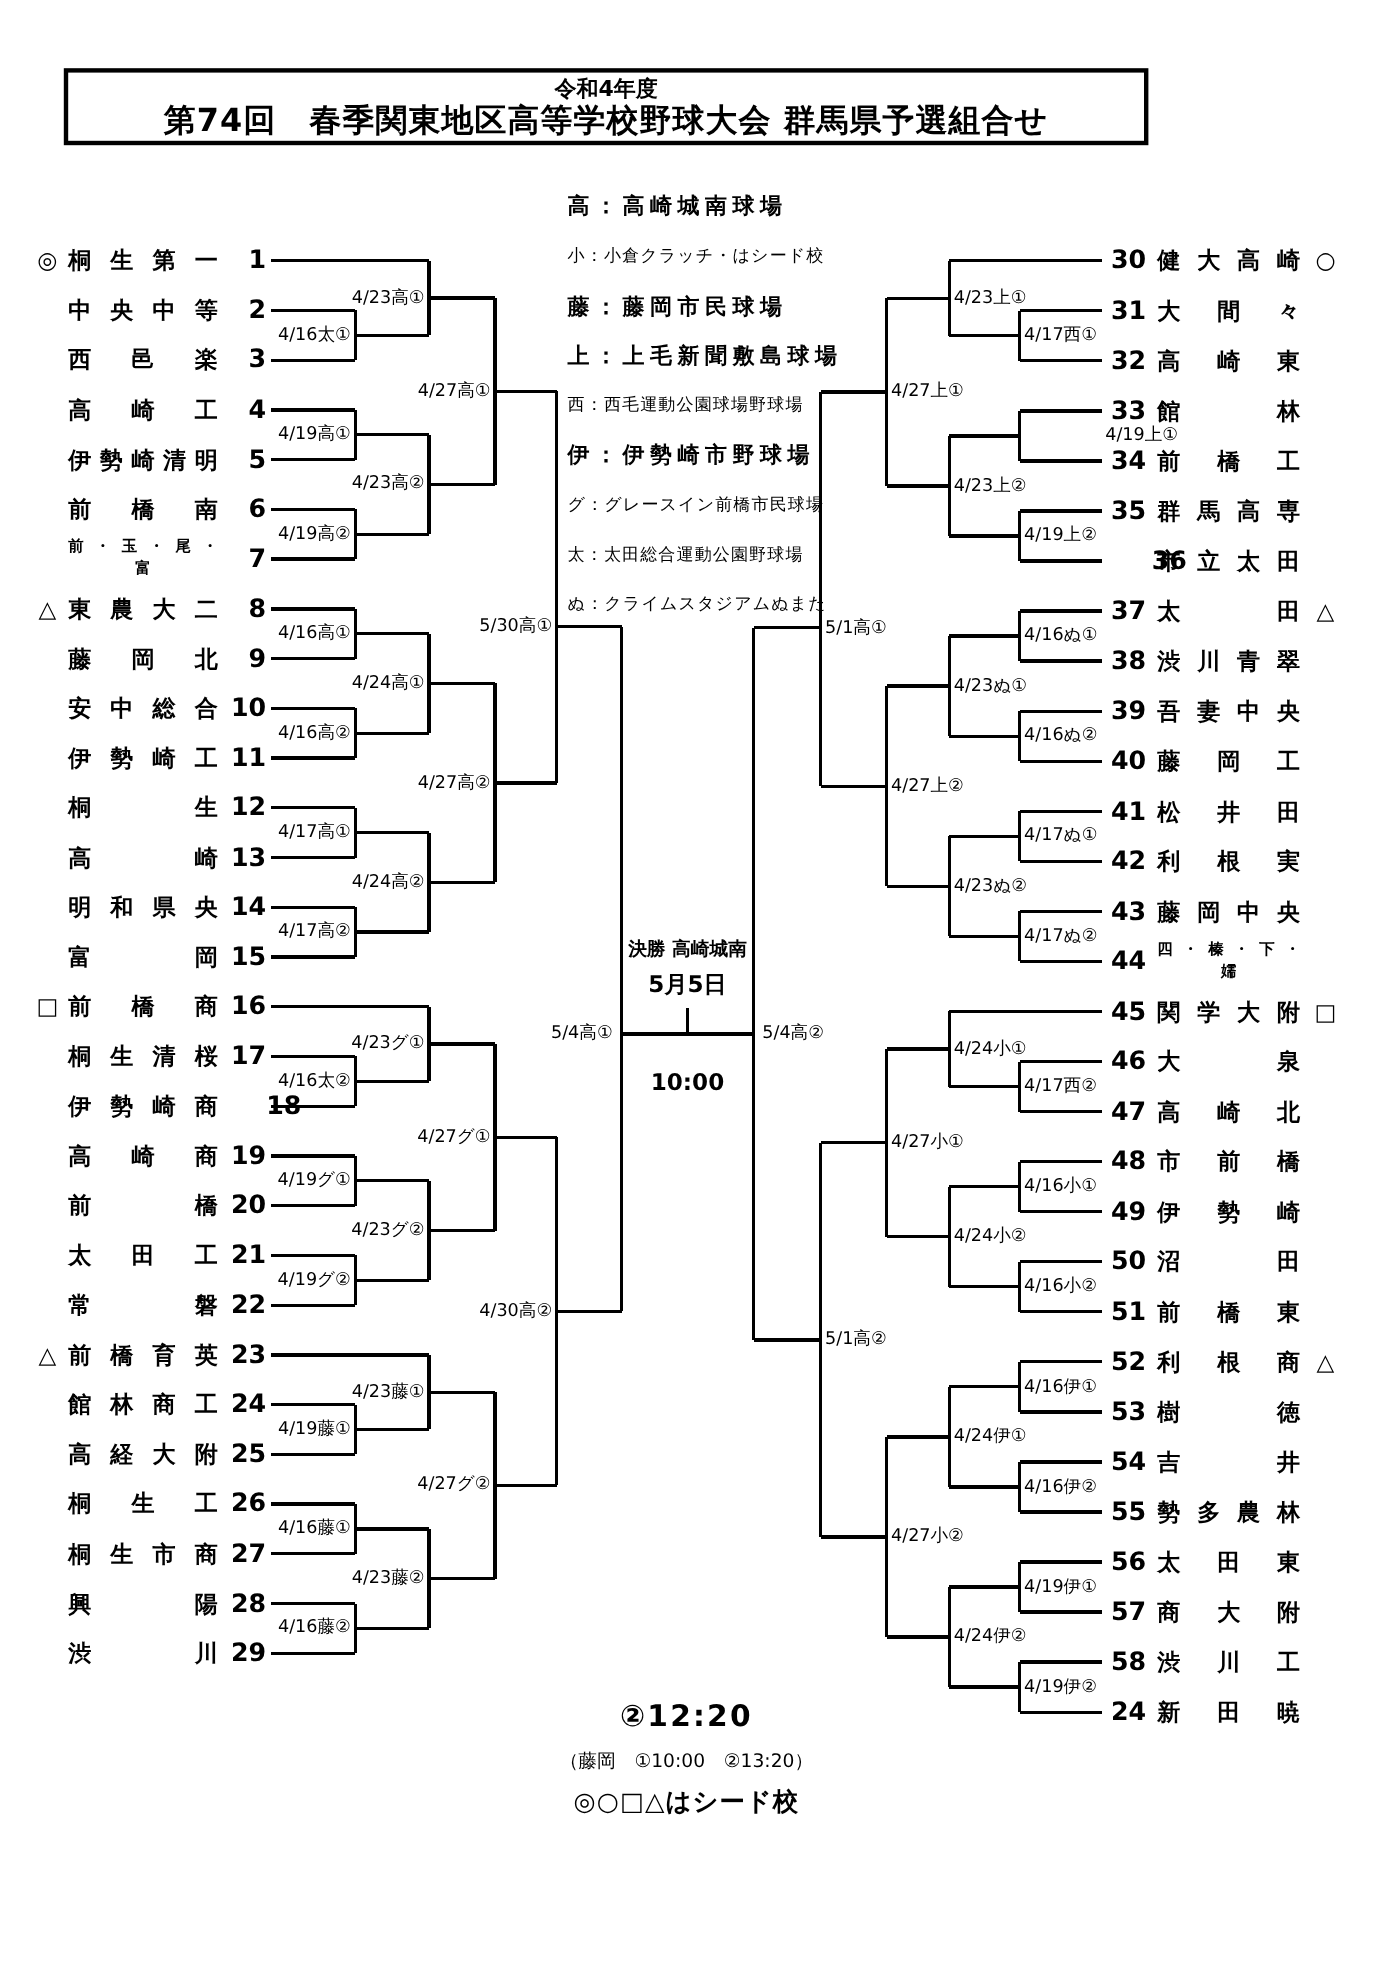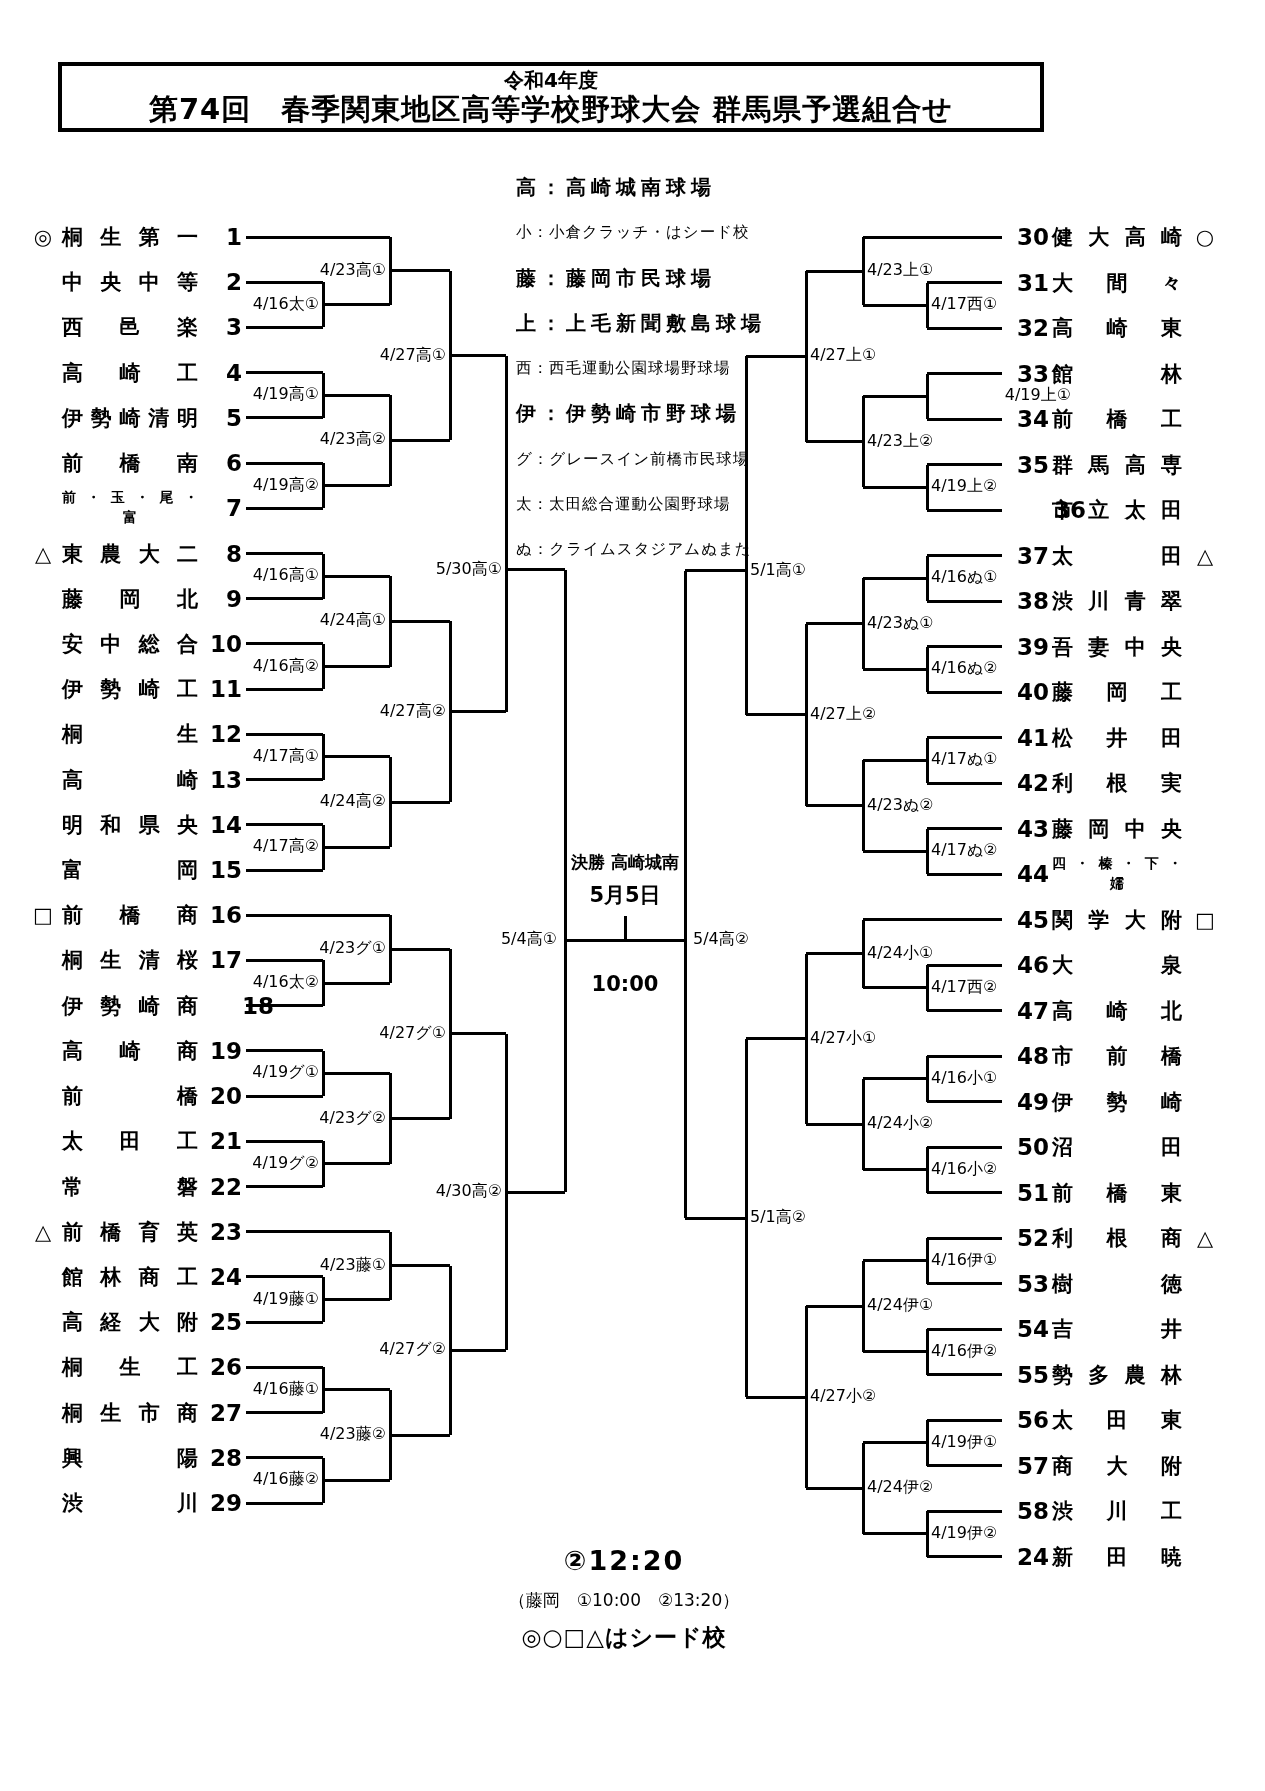--- a/index.html
+++ b/index.html
@@ -12,21 +12,21 @@
             border:4px solid #000;background:#fff;text-align:center;}
   #title1{font-size:20px;font-weight:600;line-height:26px;margin-top:1px;}
   #title2{font-size:29px;font-weight:800;line-height:33px;letter-spacing:1px;white-space:nowrap;}
   
   .venue{position:absolute;left:516px;white-space:nowrap;}
   .venue.lg{font-size:20px;font-weight:600;letter-spacing:5px;}
   .venue.sm{font-size:15.5px;font-weight:400;letter-spacing:1px;}
   
   .team-no{position:absolute;font-size:23px;font-weight:700;height:30px;line-height:30px;}
   .team-no.l{width:46px;text-align:right;}
-  .team-no.r{width:46px;text-align:center;}
+  .team-no.r{width:46px;text-align:left;}
   .team-name{position:absolute;font-size:21px;font-weight:700;height:30px;line-height:30px;
              display:flex;justify-content:space-between;}
   .team-name span{display:inline-block;}
   .team-name.multi{display:block;font-weight:700;height:auto;line-height:20px;font-size:14px;}
   .team-name.multi .ml1{display:flex;justify-content:space-between;}
   .team-name.multi .ml2{text-align:center;}
   .seed{position:absolute;font-size:21px;font-weight:400;width:34px;text-align:center;
         height:28px;line-height:28px;}
   
   .match-label{position:absolute;font-size:16px;font-weight:500;height:24px;line-height:24px;

